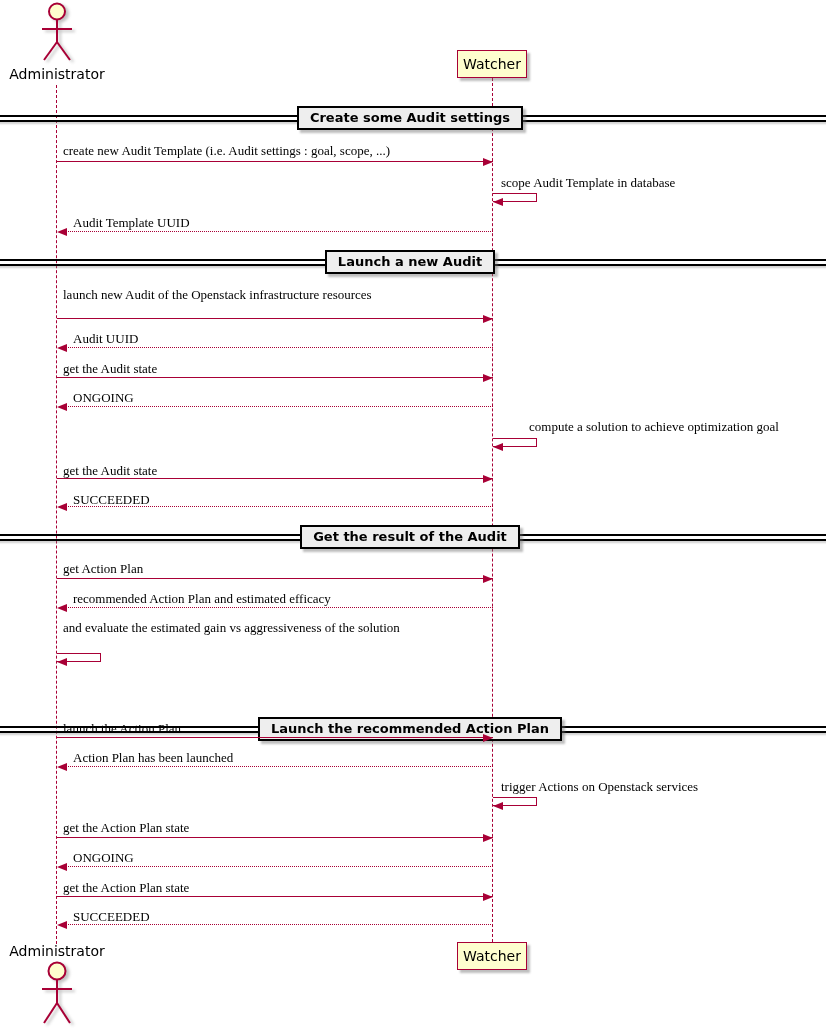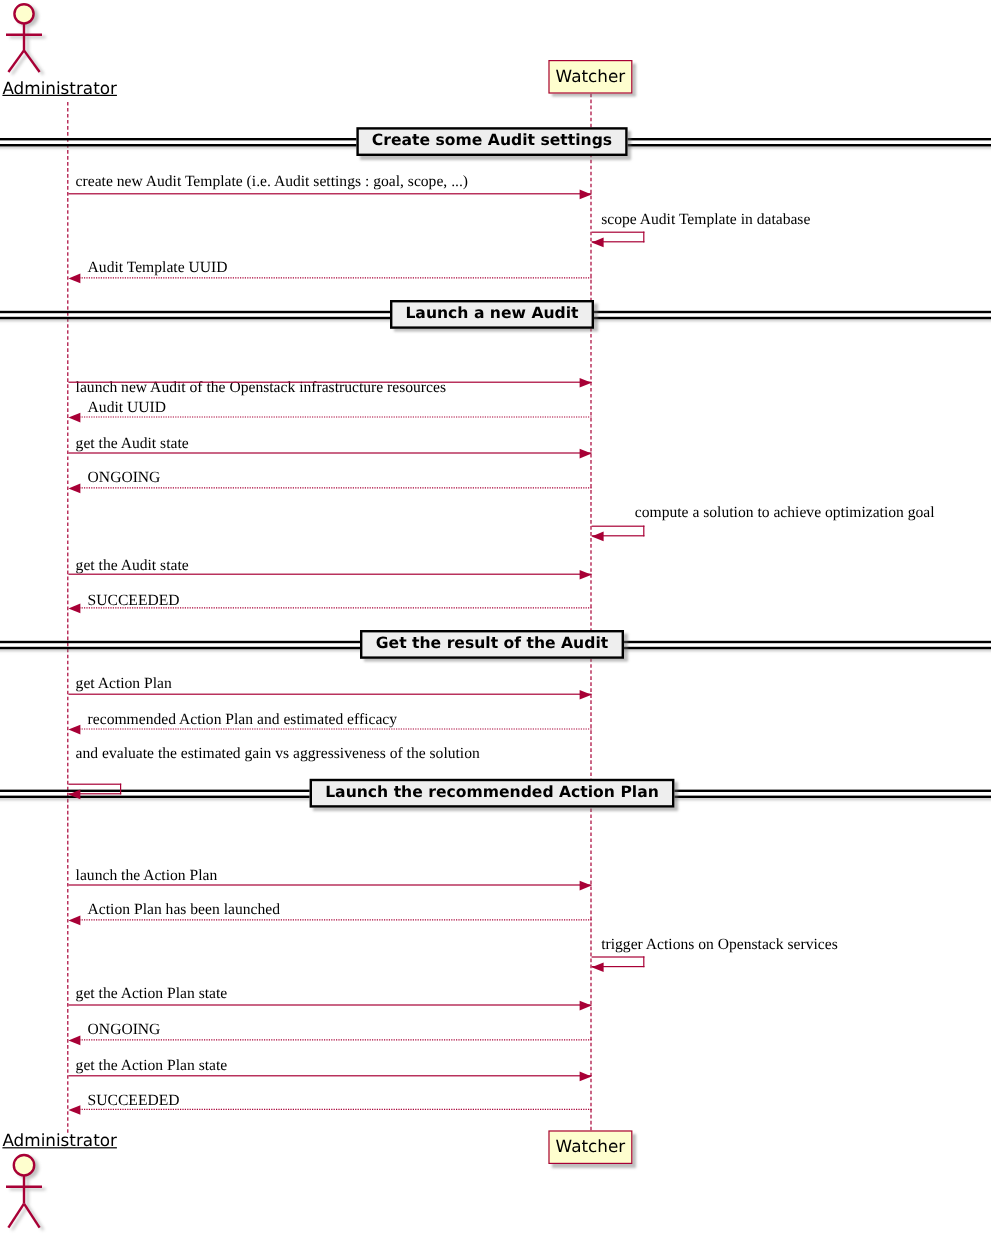--- a/index.html
+++ b/index.html
@@ -11,21 +11,21 @@
   
   .lifeline{position:absolute;width:0;border-left:1px dashed #A80036;}
   
   .participant{
     position:absolute;left:457px;width:70px;height:28px;box-sizing:border-box;
     background:#FEFECE;border:1.5px solid #A80036;
     display:flex;align-items:center;justify-content:center;
     font-size:14px;box-shadow:3px 3px 2px rgba(110,110,110,.45);
   }
   
-  .actor{position:absolute;width:110px;text-align:left;text-decoration:underline;}
+  .actor{position:absolute;width:110px;text-align:center;}
   .actor svg{filter:drop-shadow(3px 2px 1.5px rgba(120,120,120,.45));}
   .actor-label{font-size:14px;white-space:nowrap;}
   
   .divider{position:absolute;left:0;right:6px;height:25px;
     display:flex;align-items:center;justify-content:center;}
   .divider-lines{position:absolute;left:-6px;right:-6px;top:10px;height:3px;
     border-top:2px solid #000;border-bottom:2px solid #000;
     box-shadow:2px 2px 2px rgba(140,140,140,.4);}
   .divider-label{position:relative;background:#EEEEEE;border:2px solid #000;
     font-size:13px;font-weight:bold;padding:2px 11px 3px 11px;white-space:nowrap;
@@ -85,42 +85,42 @@
         <div class="divider-label">Create some Audit settings</div>
       </div>
       <div class="divider" style="top: 249px;">
         <div class="divider-lines"></div>
         <div class="divider-label">Launch a new Audit</div>
       </div>
       <div class="divider" style="top: 524px;">
         <div class="divider-lines"></div>
         <div class="divider-label">Get the result of the Audit</div>
       </div>
-      <div class="divider" style="top: 648px;">
+      <div class="divider" style="top: 716px;">
         <div class="divider-lines"></div>
         <div class="divider-label">Launch the recommended Action Plan</div>
       </div>
     </div>
   <div id="layer-messages">
       <div class="msg-text" style="left: 63px; top: 143px;">
         <div class="msg-line">create new Audit Template (i.e. Audit settings : goal, scope, ...)</div>
       </div>
       <div class="arrow-line solid" style="left: 57px; width: 436px; top: 161px;"></div>
       <div class="arr arr-right" style="left: 483px; top: 158px;"></div>
       <div class="msg-text" style="left: 501px; top: 175px;">
         <div class="msg-line">scope Audit Template in database</div>
       </div>
       <div class="self-loop" style="left: 493px; top: 193px; width: 44px; height: 9px;"></div>
       <div class="arr arr-left" style="left: 493px; top: 198px;"></div>
       <div class="msg-text" style="left: 73px; top: 215px;">
         <div class="msg-line">Audit Template UUID</div>
       </div>
       <div class="arrow-line dotted" style="left: 66px; width: 427px; top: 231px;"></div>
       <div class="arr arr-left" style="left: 57px; top: 228px;"></div>
-      <div class="msg-text" style="left: 63px; top: 287px; margin-top: 28px;">
+      <div class="msg-text" style="left: 63px; top: 287px;">
         <div class="msg-line">launch new Audit of the Openstack infrastructure resources</div>
       </div>
       <div class="arrow-line solid" style="left: 57px; width: 436px; top: 318px;"></div>
       <div class="arr arr-right" style="left: 483px; top: 315px;"></div>
       <div class="msg-text" style="left: 73px; top: 331px;">
         <div class="msg-line">Audit UUID</div>
       </div>
       <div class="arrow-line dotted" style="left: 66px; width: 427px; top: 347px;"></div>
       <div class="arr arr-left" style="left: 57px; top: 344px;"></div>
       <div class="msg-text" style="left: 63px; top: 361px;">

